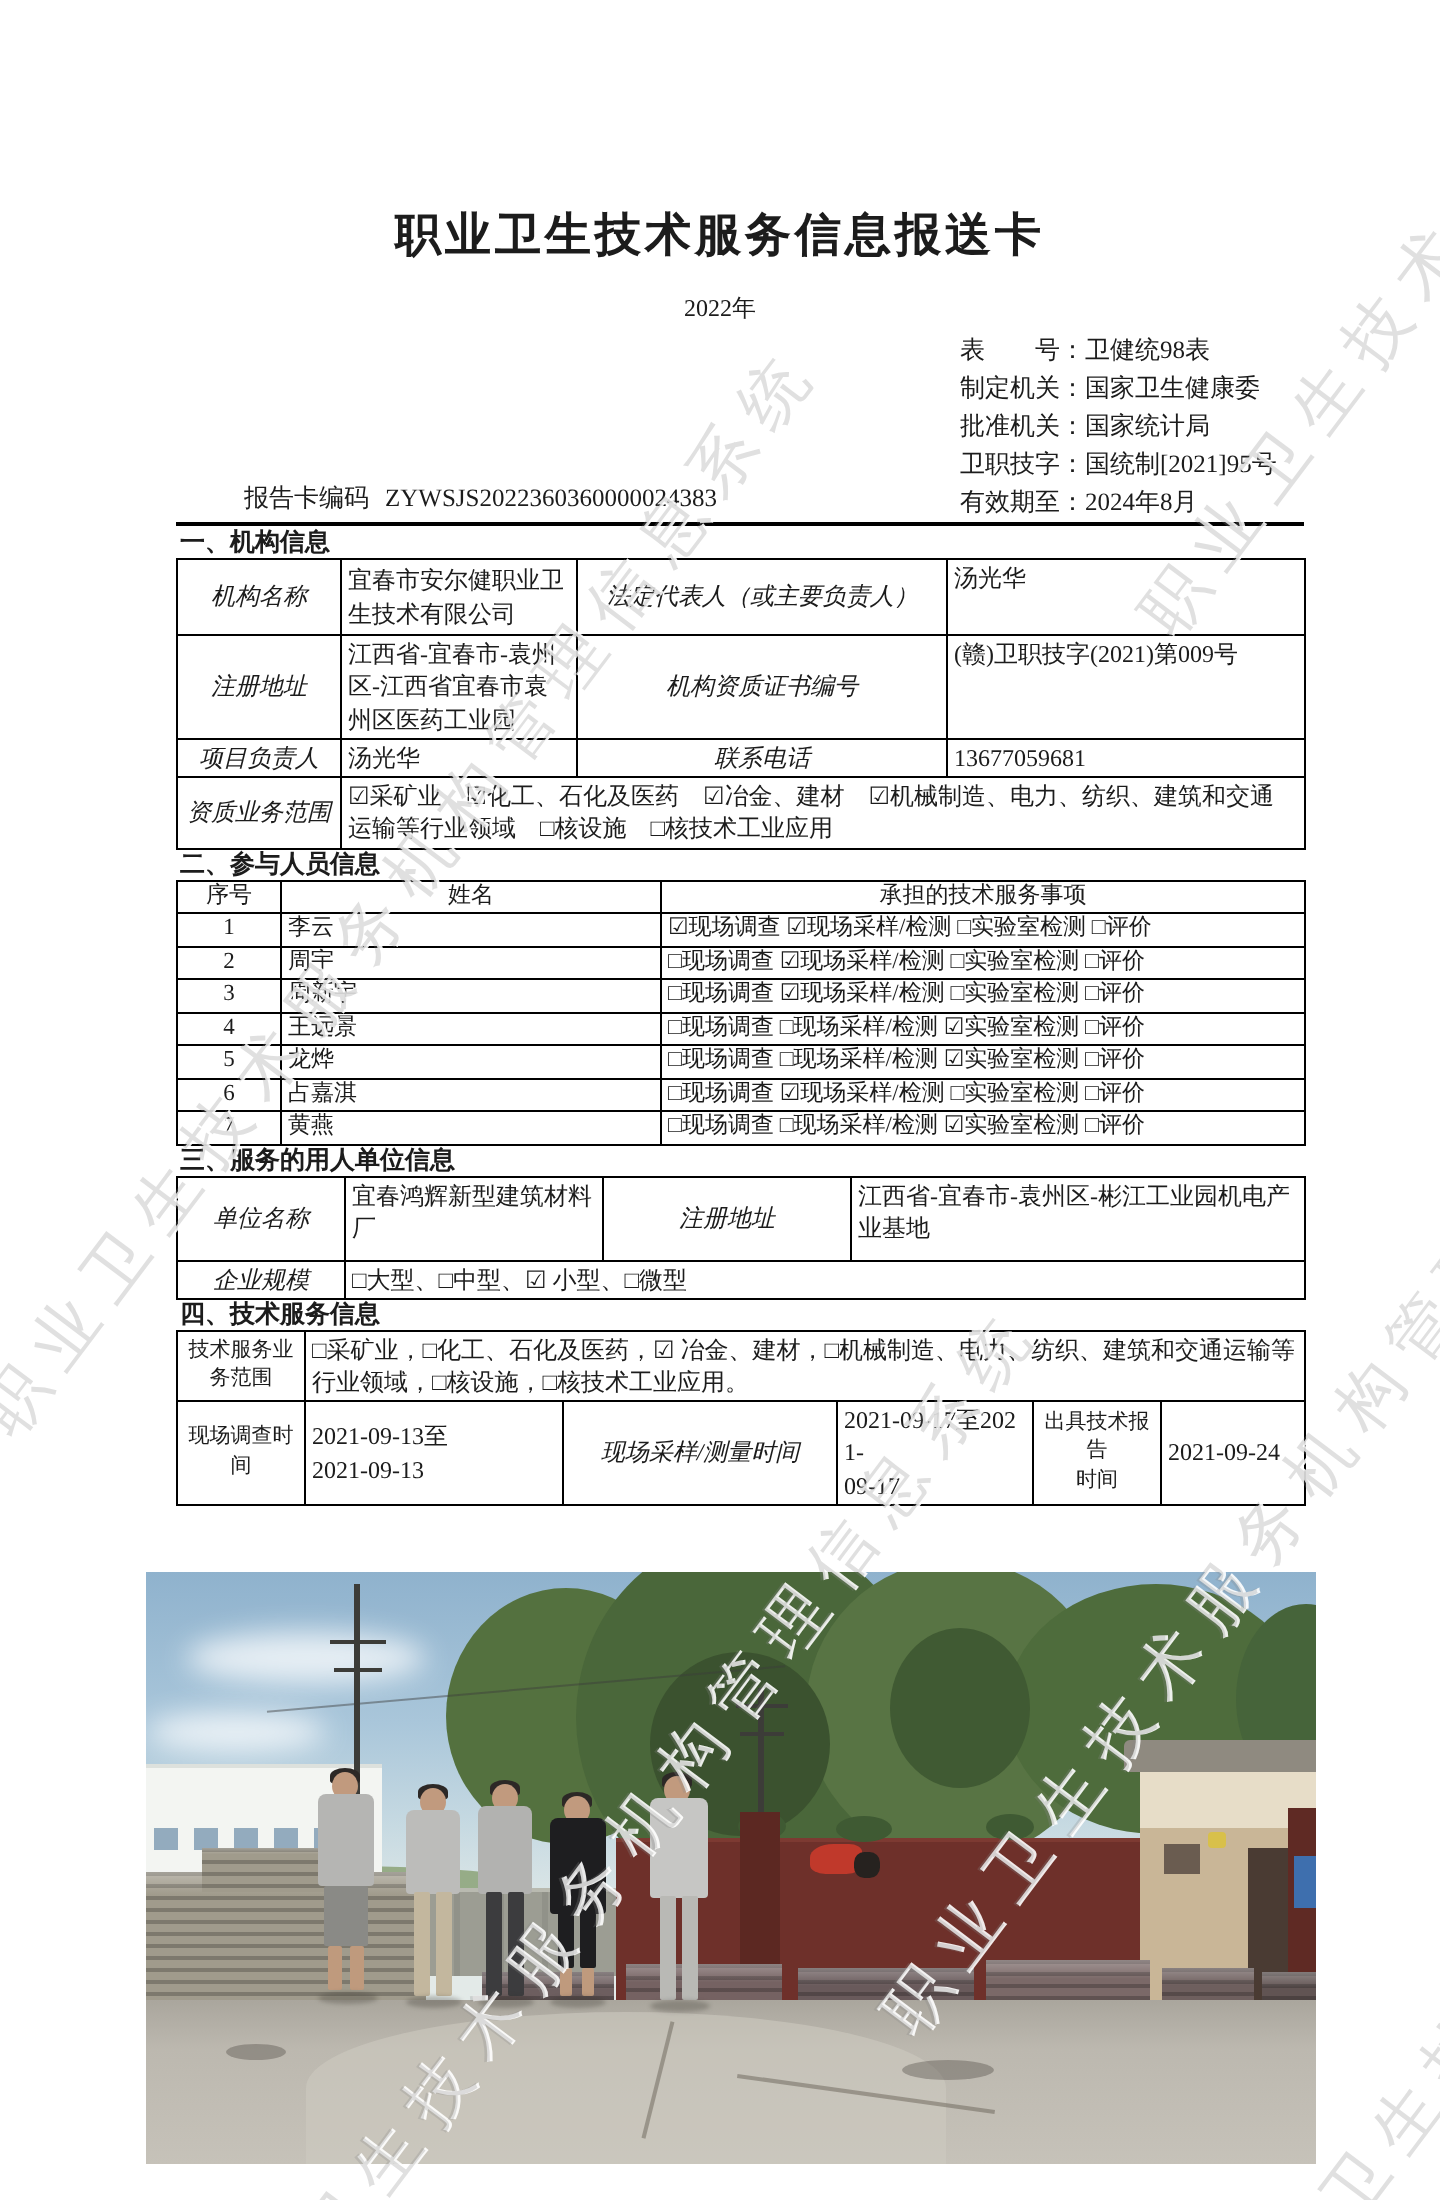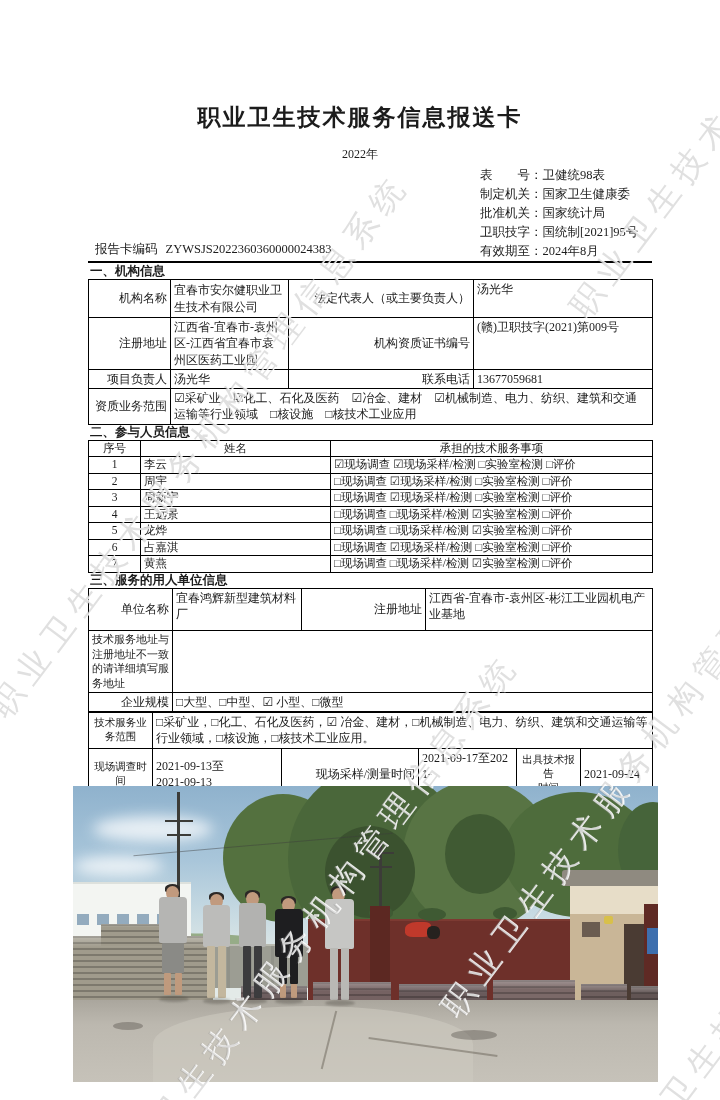--- a/index.html
+++ b/index.html
@@ -9,29 +9,29 @@
   .wm{position:absolute;white-space:nowrap;font-size:33px;letter-spacing:9px;
       color:rgba(135,135,135,0.26);text-shadow:1px 1px 0 rgba(255,255,255,0.9);
       transform:rotate(-53deg);transform-origin:0 0;pointer-events:none;z-index:5;}
   
   .title{position:absolute;left:0;top:102px;width:100%;text-align:center;
          font-size:23px;font-weight:bold;letter-spacing:2px;}
   .year{position:absolute;left:0;top:146px;width:100%;text-align:center;font-size:12px;}
   .meta{position:absolute;left:480px;top:166px;font-size:12.5px;line-height:19px;}
   .meta .lab{display:inline-block;}
   .code-line{position:absolute;left:95px;top:241px;font-size:12.5px;}
-  .code-line .cl{margin-right:8px;}
+  .code-line .cl{margin-right:8px;margin-left:27px;}
   
   .formwrap{position:absolute;left:88px;top:261px;width:564px;}
   .sec-title{font-size:12.5px;font-weight:bold;padding:1px 0 1px 2px;line-height:13px;}
   .sec-title.first{border-top:2px solid #000;padding-top:2px;}
   table.frm{border-collapse:collapse;table-layout:fixed;width:564px;font-size:12px;}
   table.frm td{border:1px solid #000;padding:1px 3px;vertical-align:middle;
                overflow:hidden;line-height:1.35;}
-  td.lbl{text-align:right;}
+  td.lbl{text-align:center;font-style:italic;}
   td.val{text-align:left;word-break:break-all;}
   table.s2 td{font-size:11.5px;padding:0 3px;}
   td.ctr{text-align:center;}
   td.nm{padding-left:12px;}
   td.small{font-size:11px;line-height:1.5;word-break:break-all;padding:1px 2px;}
   td.tight{font-size:10.5px;padding:1px 0;text-align:center;line-height:1.3;margin-top:24px;}
   td.pre{white-space:pre-line;}
   
   .photo{position:absolute;left:73px;top:786px;width:585px;height:296px;overflow:hidden;background:#b6b2a9;}
   .photo *{position:absolute;}
@@ -196,31 +196,28 @@
           <col style="width:124px">
           <col style="width:227px">
         </colgroup>
       <tbody>
           <tr style="height:42px">
         <td class="lbl">单位名称</td>
         <td class="val" style="vertical-align:top">宜春鸿辉新型建筑材料厂</td>
         <td class="lbl">注册地址</td>
         <td class="val" style="vertical-align:top">江西省-宜春市-袁州区-彬江工业园机电产业基地</td>
       </tr>
-      <tr style="height:52px">
-        <td class="small">技术服务地址与注册地址不一致的请详细填写服务地址</td>
-        <td class="val" colspan="3"></td>
-      </tr>
       <tr style="height:17px">
         <td class="lbl">企业规模</td>
         <td class="val" colspan="3">□大型、□中型、☑ 小型、□微型</td>
       </tr>
     </tbody>
       </table>
 
+    <div class="sec-title">四、技术服务信息</div>
     <table class="frm s4">
       <colgroup>
           <col style="width:64px">
           <col style="width:129px">
           <col style="width:137px">
           <col style="width:98px">
           <col style="width:64px">
           <col style="width:72px">
         </colgroup>
       <tbody>

